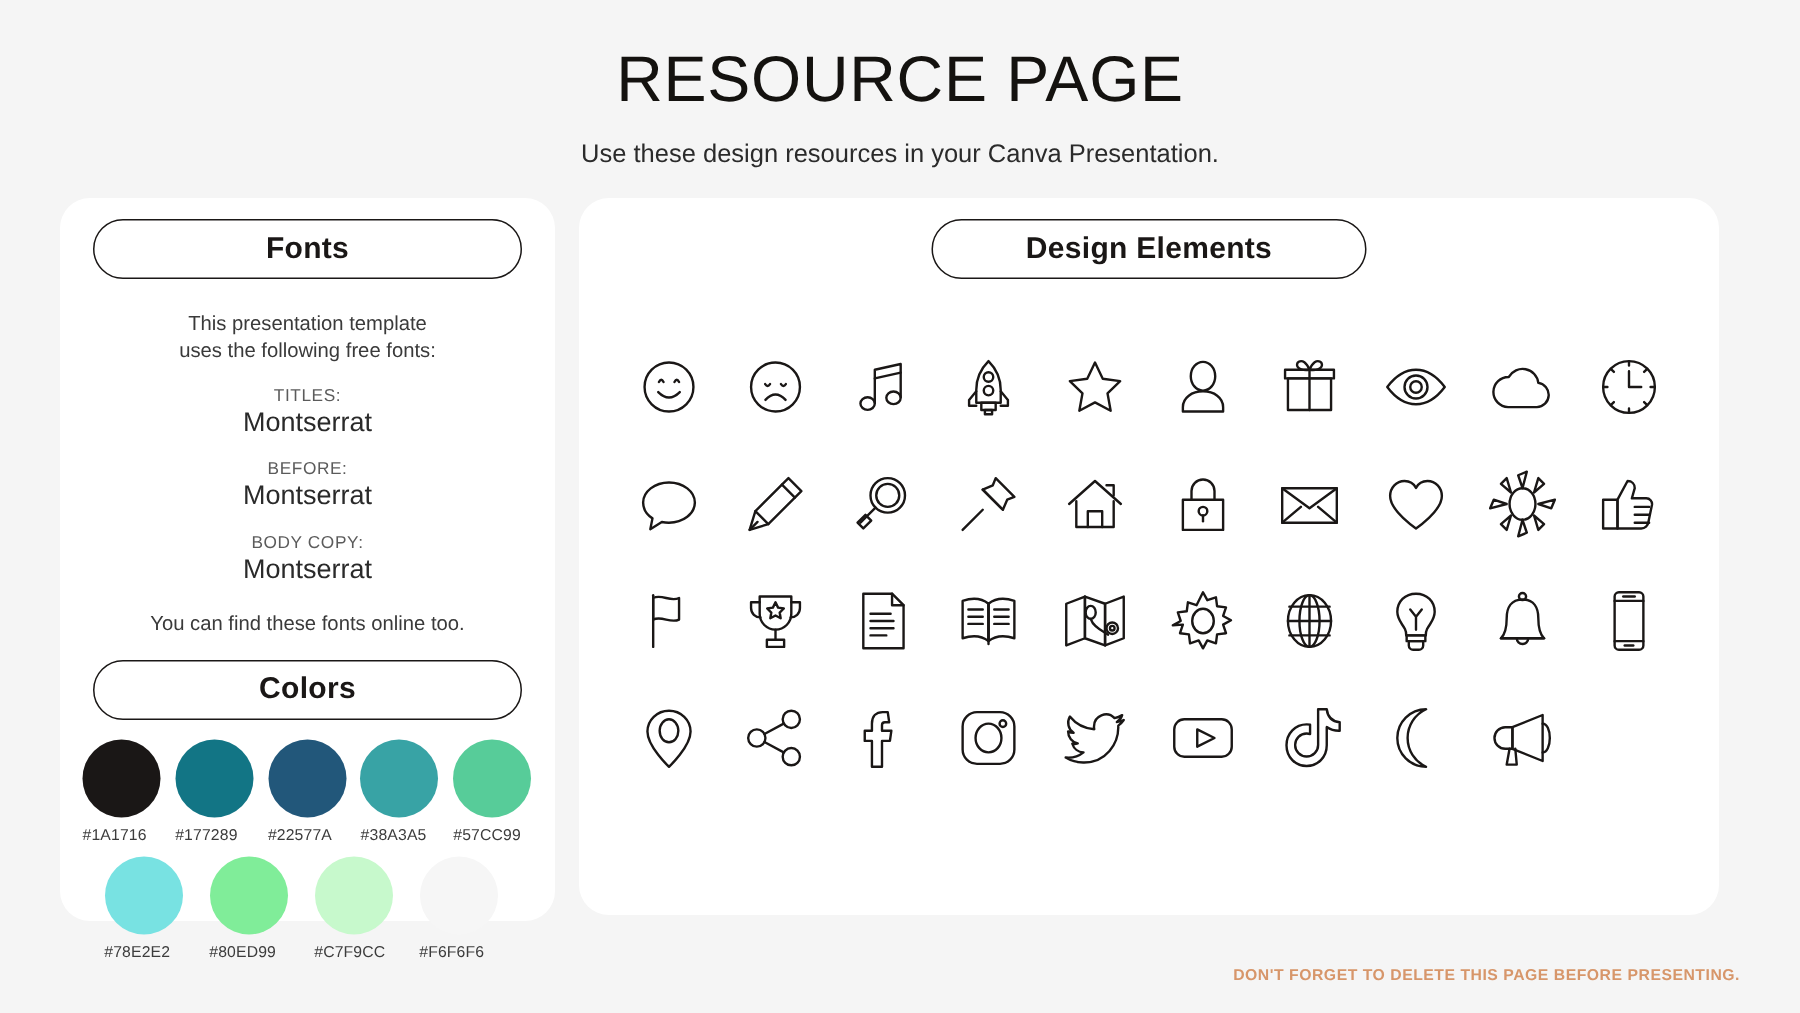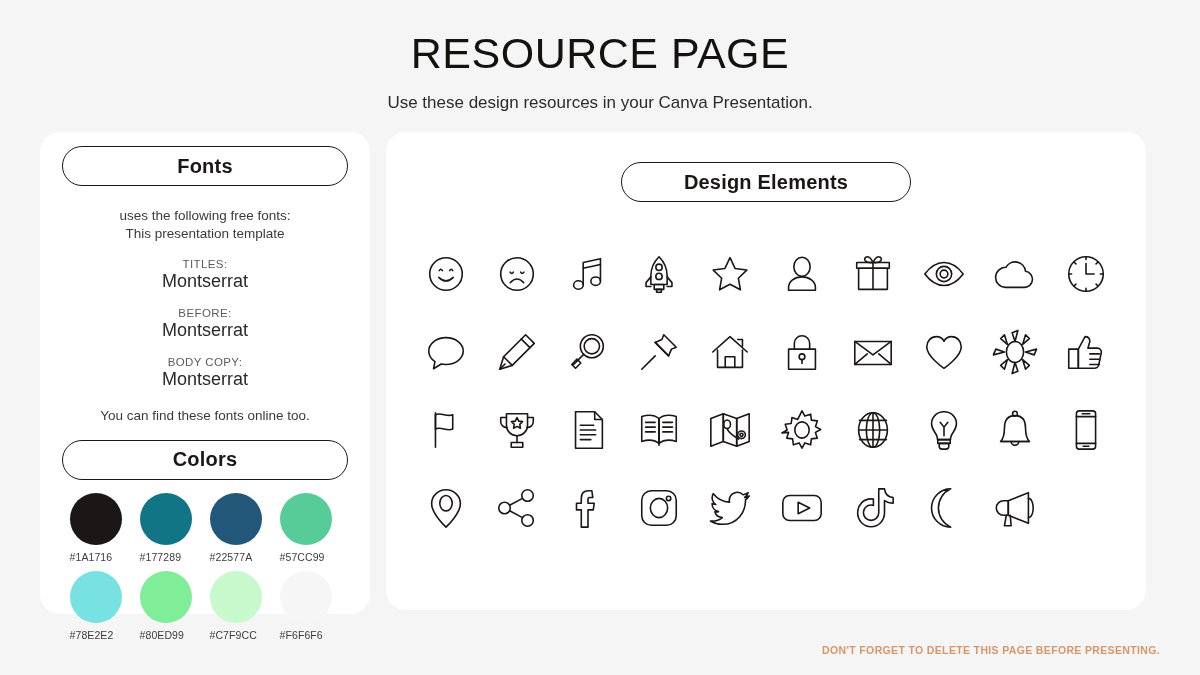--- a/index.html
+++ b/index.html
@@ -68,21 +68,21 @@
     background: #fff;
   }
   .pill-label {
     font-size: 20px;
     font-weight: bold;
     color: #1A1716;
     letter-spacing: 0.2px;
   }
   .pill-fonts { width: 286px; margin: 0 auto; }
   .pill-colors { width: 286px; margin: 0 auto; }
-  .pill-elements { width: 290px; margin: 16px auto; }
+  .pill-elements { width: 290px; margin: 0 auto; }
 
   
   .fonts-intro {
     text-align: center;
     font-size: 13.5px;
     color: #3A3A3A;
     line-height: 1.32;
     margin-top: 21px;
   }
   .font-entry { text-align: center; margin-top: 15px; }
@@ -180,22 +180,22 @@
 
 <div class="content">
 
   <div class="card card-fonts">
 
     <div class="pill pill-fonts">
       <span class="pill-label">Fonts</span>
     </div>
 
     <div class="fonts-intro">
+      <div>This presentation template</div>
       <div>uses the following free fonts:</div>
-      <div>This presentation template</div>
     </div>
 
     <div class="font-entry">
       <div class="font-role">TITLES:</div>
       <div class="font-name">Montserrat</div>
     </div>
     <div class="font-entry">
       <div class="font-role">BEFORE:</div>
       <div class="font-name">Montserrat</div>
     </div>
@@ -215,20 +215,24 @@
             <div class="swatch-dot" style="background: rgb(26, 23, 22);"></div>
             <div class="swatch-hex">#1A1716</div>
           </div>
           <div class="swatch-cell">
             <div class="swatch-dot" style="background: rgb(18, 117, 133);"></div>
             <div class="swatch-hex">#177289</div>
           </div>
           <div class="swatch-cell">
             <div class="swatch-dot" style="background: rgb(34, 87, 122);"></div>
             <div class="swatch-hex">#22577A</div>
+          </div>
+          <div class="swatch-cell">
+            <div class="swatch-dot" style="background: rgb(56, 163, 165);"></div>
+            <div class="swatch-hex">#38A3A5</div>
           </div>
           <div class="swatch-cell">
             <div class="swatch-dot" style="background: rgb(87, 204, 153);"></div>
             <div class="swatch-hex">#57CC99</div>
           </div>
         </div>
       <div class="swatch-row swatch-row-2" id="swatch-row-2">
           <div class="swatch-cell">
             <div class="swatch-dot" style="background: rgb(120, 226, 226);"></div>
             <div class="swatch-hex">#78E2E2</div>

